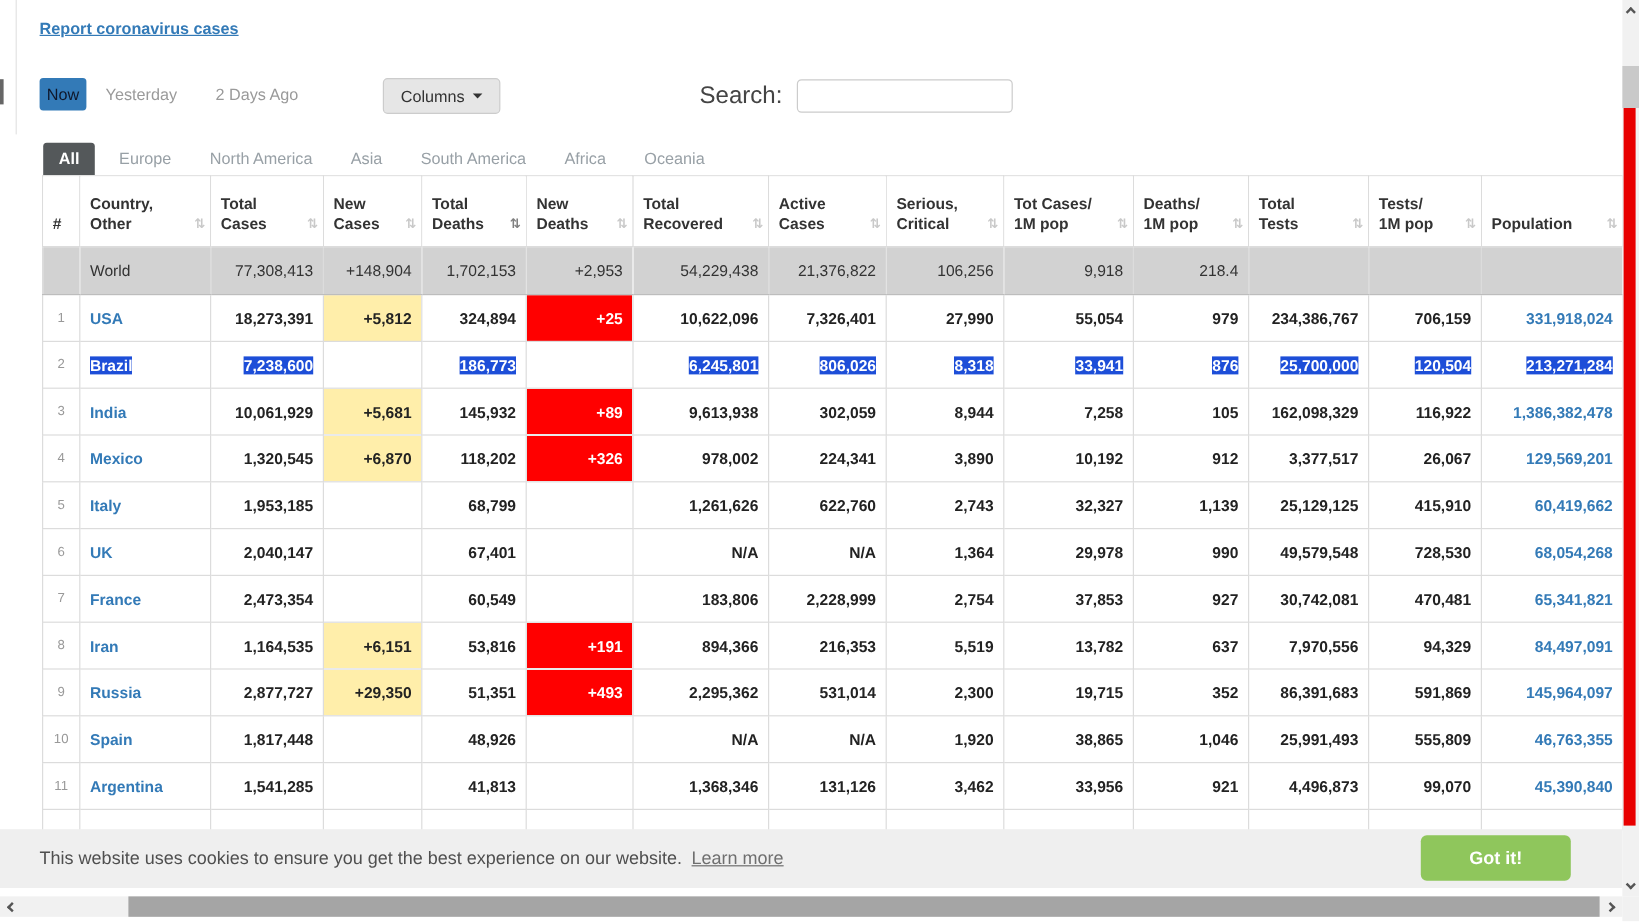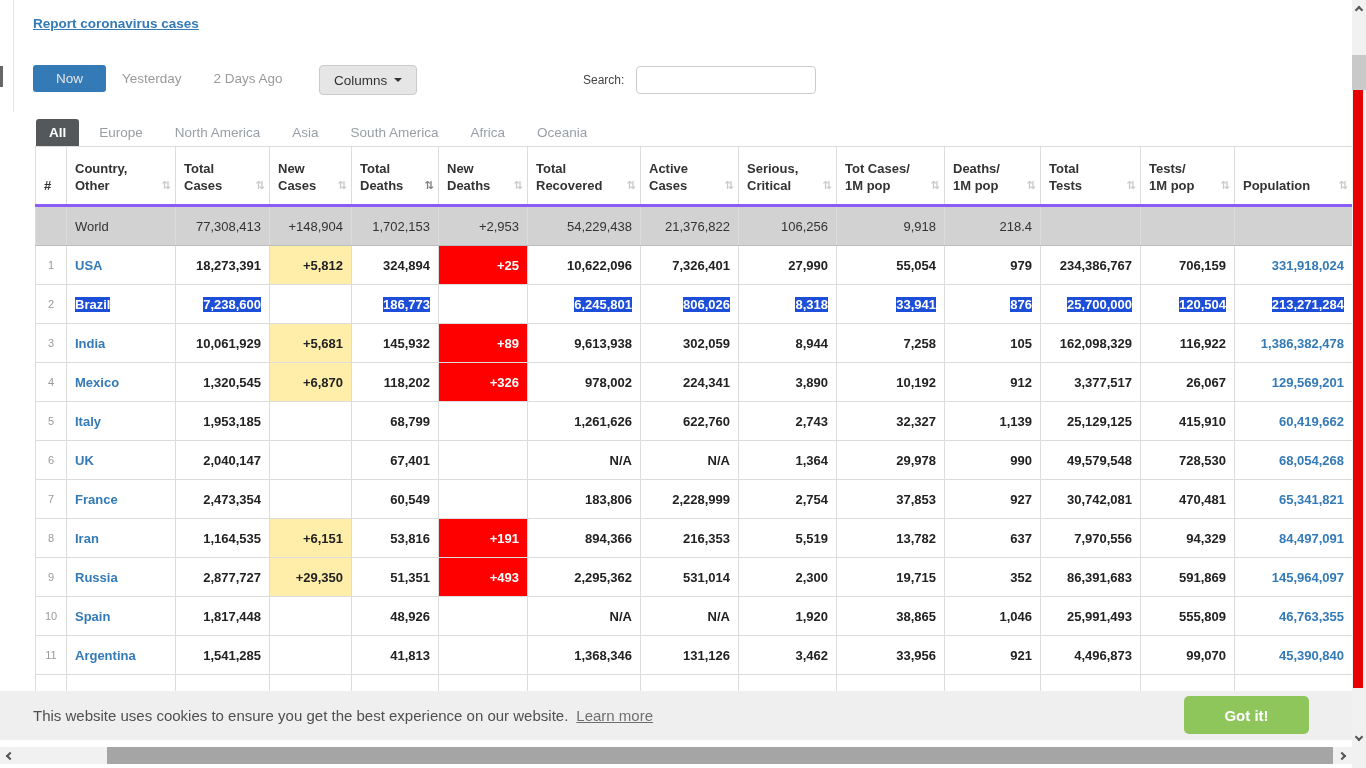--- a/index.html
+++ b/index.html
@@ -8,28 +8,28 @@
   .page { position:relative; width:1366px; height:768px; background:#fff; overflow:hidden; }
 
   
   .report-link { position:absolute; left:33px; top:16px; font-size:13.5px; font-weight:bold;
     color:#337ab7; text-decoration:underline; cursor:pointer; }
 
   
   .toolbar { position:absolute; left:33px; top:65px; height:30px; width:1300px; }
   .time-tabs { position:absolute; left:0; top:0; display:flex; align-items:center; }
   .ttab { font-size:13.5px; color:#9a9a9a; padding:6px 16px; cursor:pointer; }
-  .ttab.active { background:#337ab7; color:#e5e5e5; border-radius:3px; padding:6px 23px; }
+  .ttab.active { background:#337ab7; color:#0f172a; border-radius:3px; padding:6px 6px; }
   .columns-btn { position:absolute; left:286px; top:0; height:30px; padding:0 14px;
     background:#e6e6e6; border:1px solid #ccc; border-radius:4px; font-size:13.5px; color:#333;
     display:flex; align-items:center; gap:7px; cursor:pointer; }
   .caret { width:0; height:0; border-left:4px solid transparent; border-right:4px solid transparent;
     border-top:4px solid #333; }
   .search-wrap { position:absolute; left:550px; top:1px; display:flex; align-items:center; }
-  .search-label { font-size:12px; color:#444; margin-right:12px; }
+  .search-label { font-size:20px; color:#444; margin-right:12px; }
   .search-input { width:180px; height:28px; border:1px solid #ccc; border-radius:4px; padding:0 8px;
     font-size:13px; font-family:inherit; }
 
   
   .continent-tabs { position:absolute; left:36px; top:118px; height:28px; display:flex; align-items:flex-end; }
   .ctab { font-size:13.5px; color:#98a0a6; padding:6px 12px; margin-right:8px; cursor:pointer; }
   .ctab.active { background:#54585a; color:#fff; font-weight:bold; border-radius:3px 3px 0 0; padding:6px 13px; }
 
   
   table.main { position:absolute; left:35px; top:146px; width:1317px; border-collapse:collapse;
@@ -43,21 +43,21 @@
   .sort-ico.active { color:#808080; }
   tbody td { height:39px; font-size:13px; padding:0 8px; white-space:nowrap; overflow:hidden; }
   td.rank { text-align:center; color:#999; font-size:11px; padding:0 2px; }
   td.cname { text-align:left; }
   a.country { color:#337ab7; font-weight:bold; cursor:pointer; }
   td.num { text-align:right; font-weight:bold; color:#222; }
   td.pop { color:#337ab7; }
   td.yellow { background:#FFEEAA; }
   td.red { background:#FF0000; color:#fff; }
   tr.world td { height:40px; background:#d2d2d2; font-weight:normal; color:#333;
-    border-top:3px solid #8b5cf6; border-bottom:1px solid #bdbdbd; }
+    border-top:1px solid #8b5cf6; border-bottom:1px solid #bdbdbd; }
   tr.world td.cname { padding-left:8px; }
   .seltext { background:#1d4ed8; color:#fff; }
   tr.partial td { height:17px; border-bottom:none; }
 
   
   .cookie-banner { position:absolute; left:0; top:691px; width:1352px; height:49px; background:#efefef;
     display:flex; align-items:center; z-index:5; }
   .cookie-msg { margin-left:33px; font-size:15px; color:#4f4f4f; }
   .learn-more { font-size:15px; color:#6f6f6f; text-decoration:underline; margin-left:8px; cursor:pointer; }
   .got-it { position:absolute; left:1184px; top:5px; width:125px; height:38px; background:#8FC65C;

